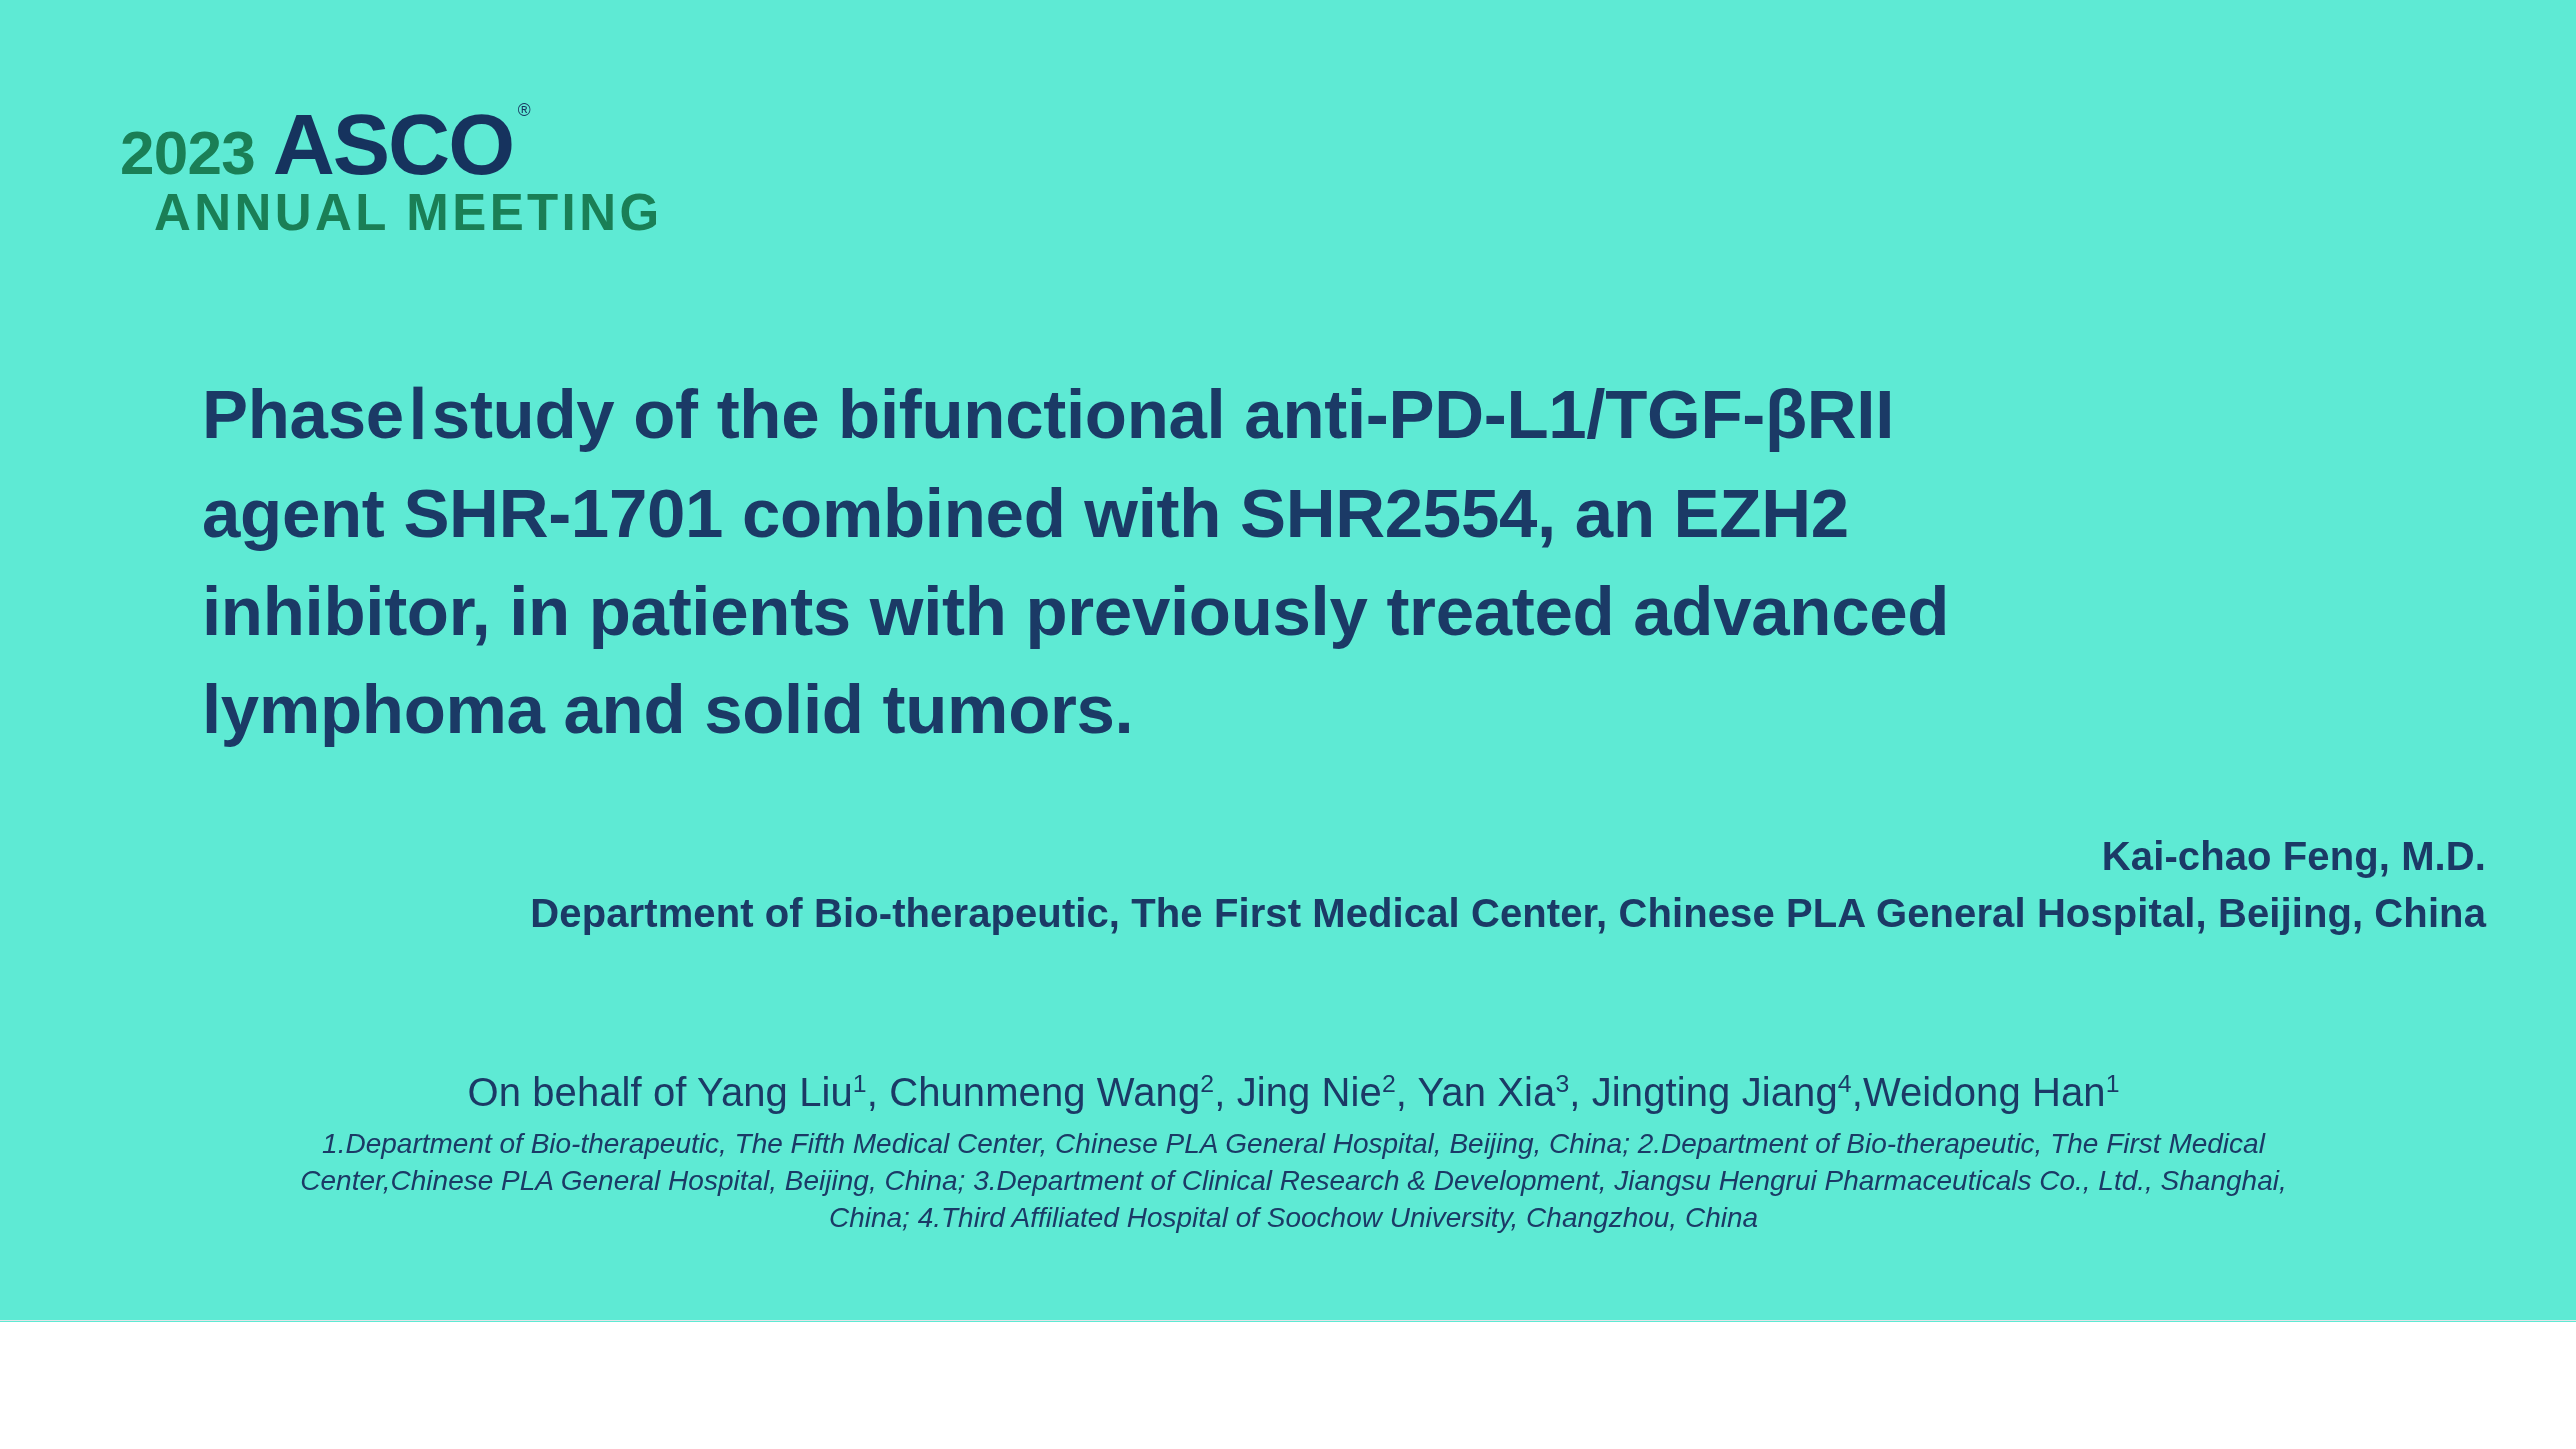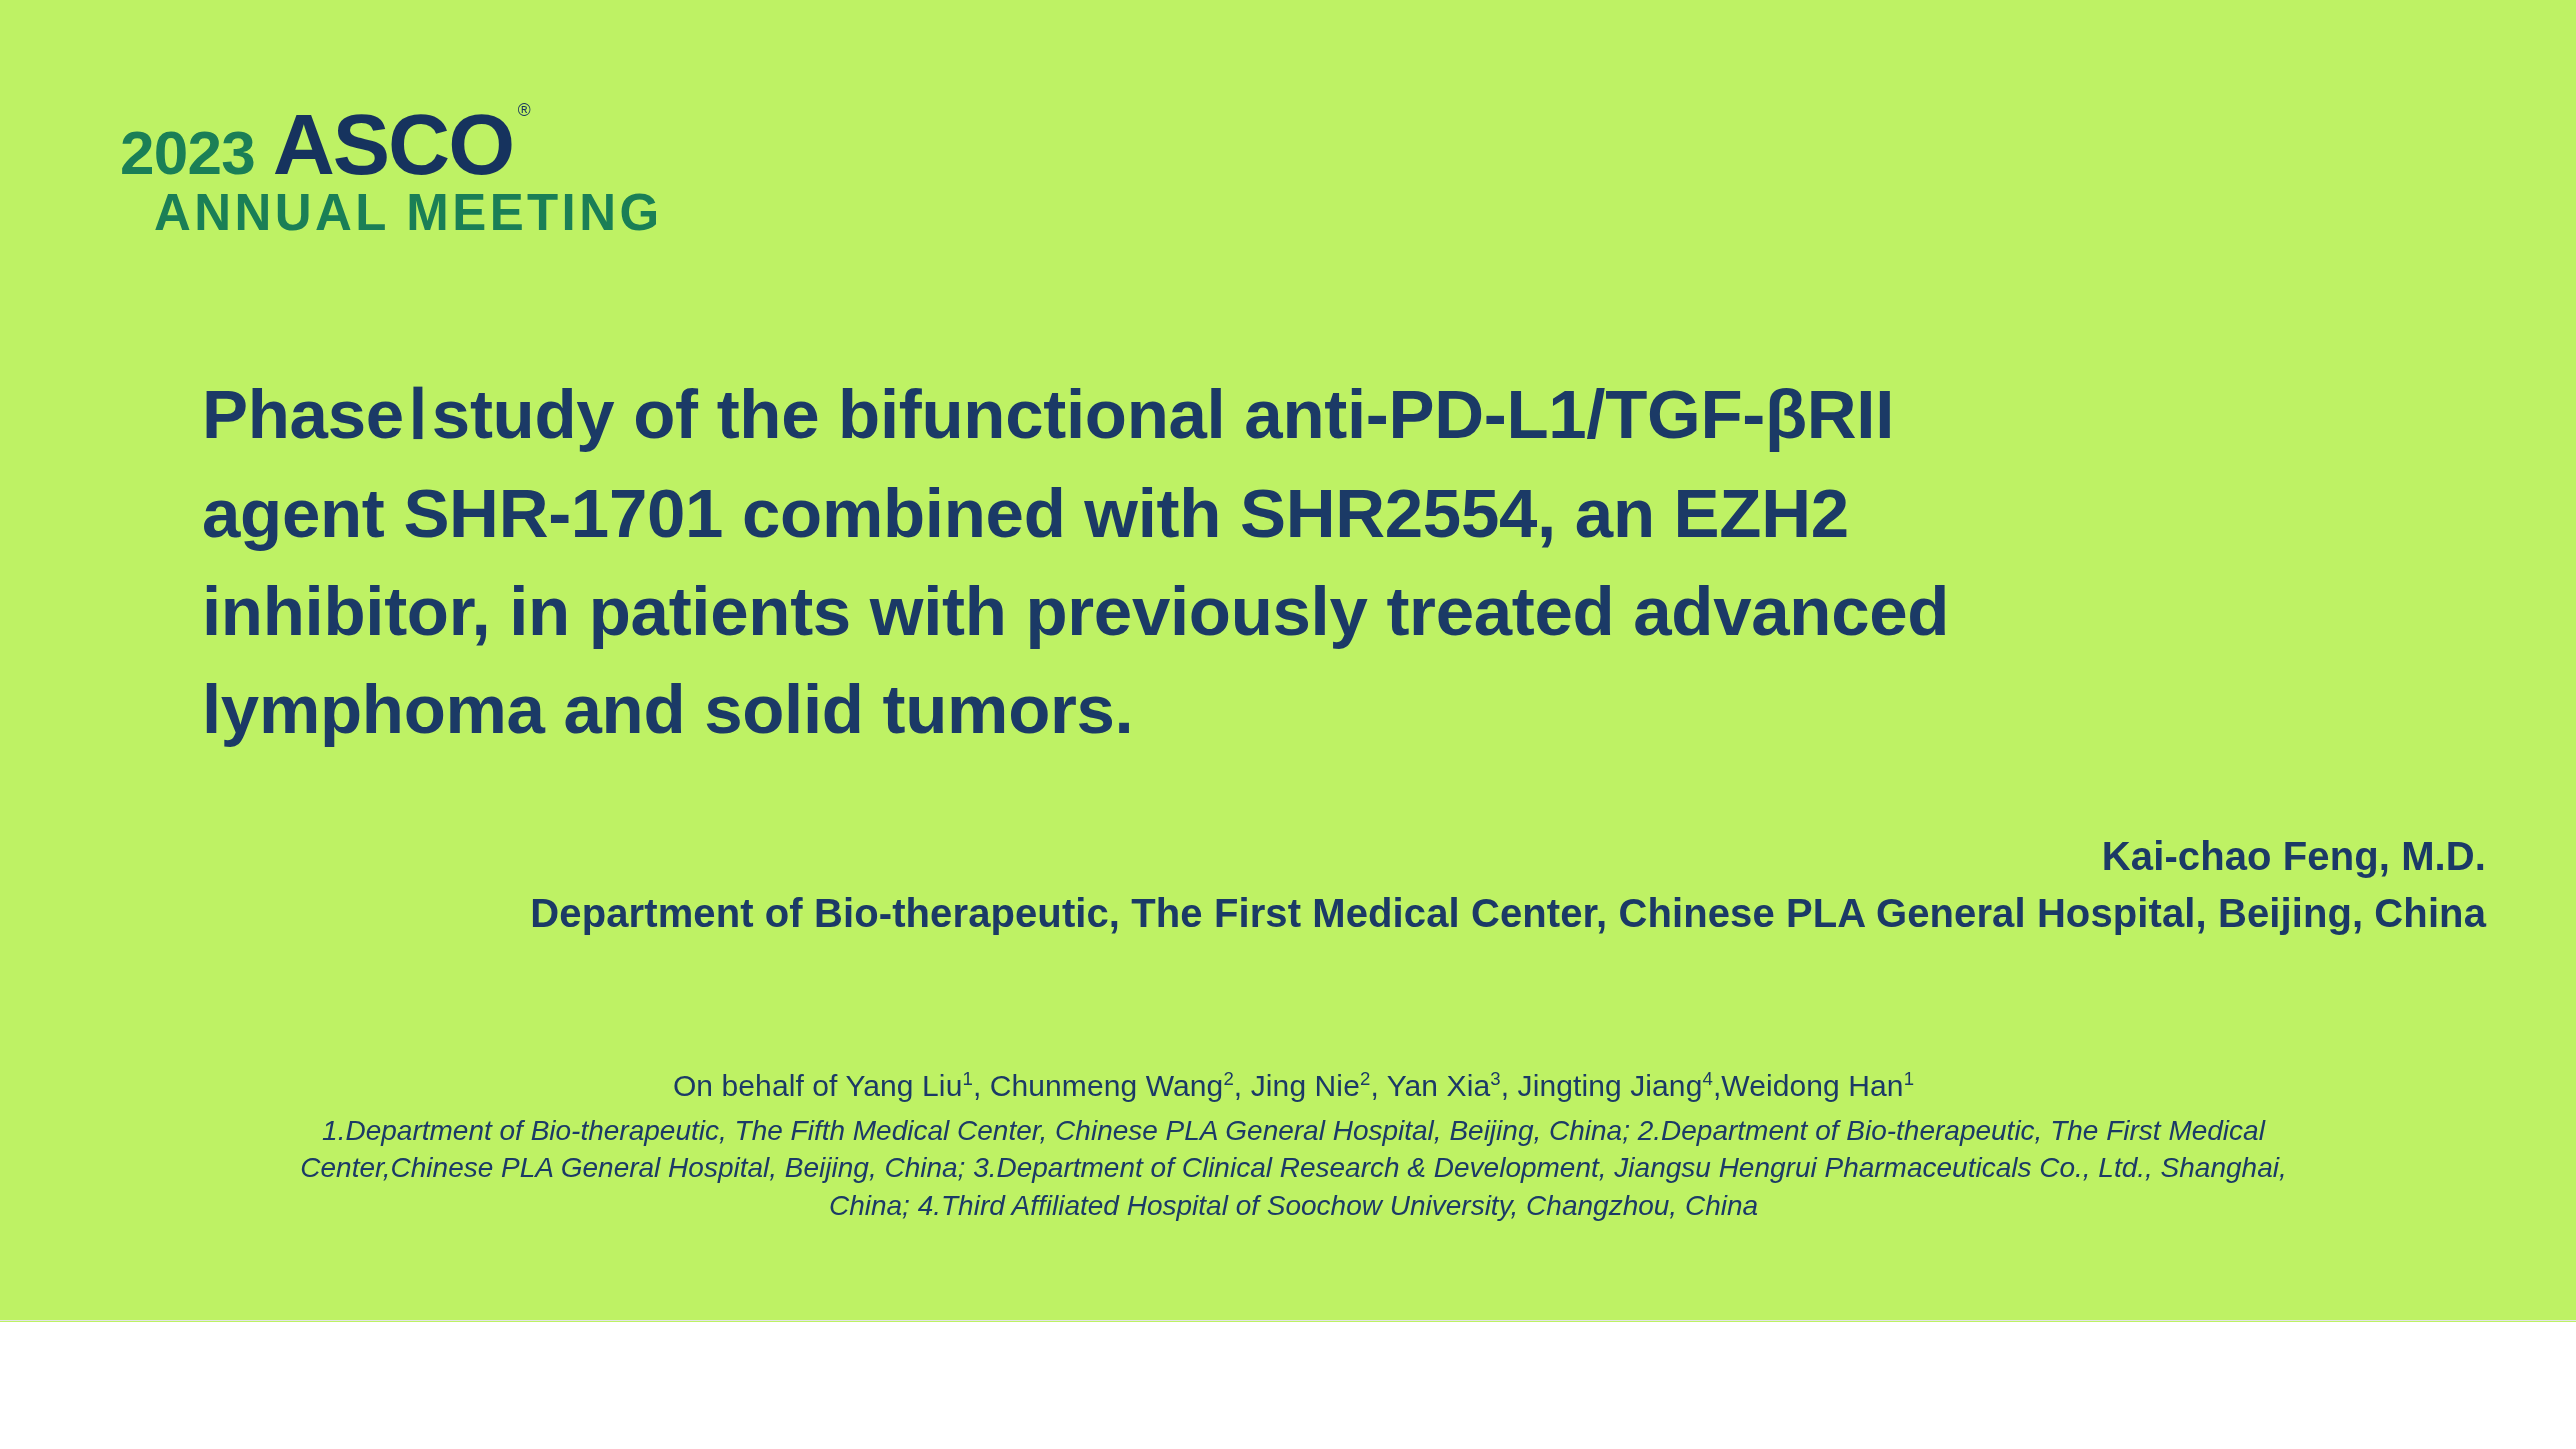--- a/index.html
+++ b/index.html
@@ -5,21 +5,21 @@
   * { margin:0; padding:0; box-sizing:border-box; }
   html, body {
     width:2576px; height:1450px;
     background:#ffffff;
     font-family:"Liberation Sans", sans-serif;
     overflow:hidden;
   }
   .slide {
     position:relative;
     width:2576px; height:1450px;
-    background:#bef264;
+    background:#5eead4;
   }
 
   
   .hdr-logo {
     position:absolute;
     left:120px; top:101px;
     width:497px;
   }
   .hdr-logo-row {
     display:flex;
@@ -103,21 +103,21 @@
 
   
   .authors-block {
     position:absolute;
     left:128px; top:1067px;
     width:2331px;
     text-align:center;
   }
   .authors-line {
     font-family:"Liberation Sans", sans-serif;
-    font-size:30px;
+    font-size:40px;
     font-weight:400;
     color:#1b3a66;
     line-height:1.28;
     letter-spacing:0.1px;
   }
   .authors-line sup {
     font-size:0.62em;
     vertical-align:super;
     line-height:0;
   }

